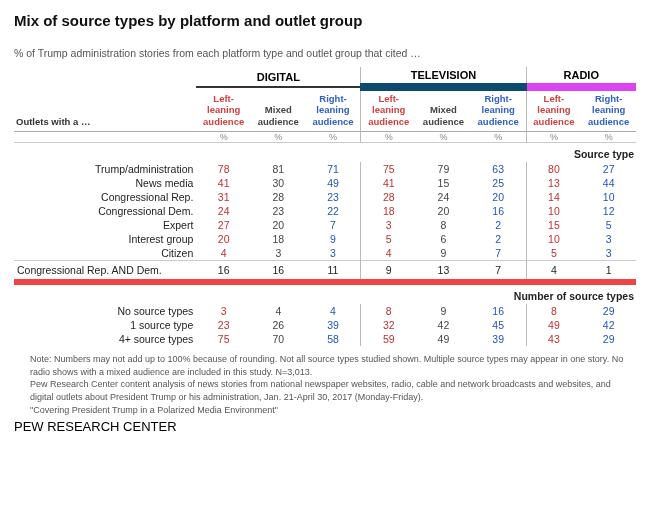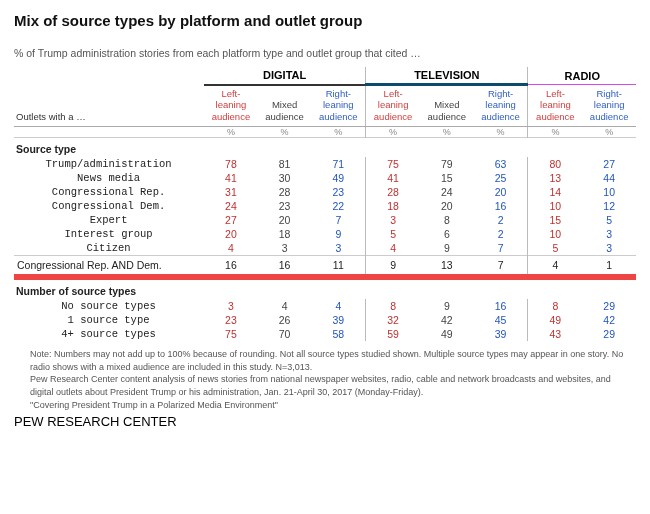--- a/index.html
+++ b/index.html
@@ -29,28 +29,28 @@
     }
     
     .group-header th {
       text-align: center;
       font-weight: bold;
       font-size: 11px;
       padding: 2px 3px;
       border-bottom: 1px solid #ccc;
     }
     .group-header .digital-label { color: #000; border-bottom: 2px solid #333; }
-    .group-header .television-label { color: #000; border-bottom: 3px solid #0c4a6e; }
-    .group-header .radio-label { color: #000; border-bottom: 1px solid #d946ef; }
+    .group-header .television-label { color: #000; border-bottom: 8px solid #0c4a6e; }
+    .group-header .radio-label { color: #000; border-bottom: 8px solid #d946ef; }
 
     
     .col-header th {
       text-align: center;
       font-size: 9.5px;
-      font-weight: normal;
+      font-weight: bold;
       vertical-align: bottom;
       padding: 2px 2px 4px 2px;
       color: #333;
       border-bottom: 1px solid #aaa;
       line-height: 1.2;
     }
     .col-header .left-aud { color: #d04040; }
     .col-header .mixed-aud { color: #444; }
     .col-header .right-aud { color: #3060c0; }
     .col-header th.row-label-col {
@@ -58,31 +58,31 @@
       font-size: 9.5px;
       color: #333;
       vertical-align: bottom;
     }
 
     tr.section-header td {
       font-weight: bold;
       padding: 5px 2px 2px 2px;
       font-size: 10.5px;
       border-top: 1px solid #ccc;
+      text-align: right;
     }
     tr.data-row td {
       padding: 1px 3px;
       text-align: center;
       vertical-align: middle;
     }
     tr.data-row td.row-label {
-      text-align: center;
+      text-align: right;
       padding-left: 2px;
       color: #222;
-      font-family: Liberation Mono, monospace;
     }
     tr.data-row .left-val { color: #c03030; }
     tr.data-row .mixed-val { color: #444; }
     tr.data-row .right-val { color: #2255bb; }
 
     .note-section {
       margin-top: 7px;
       font-size: 9px;
       color: #555;
       line-height: 1.4;

